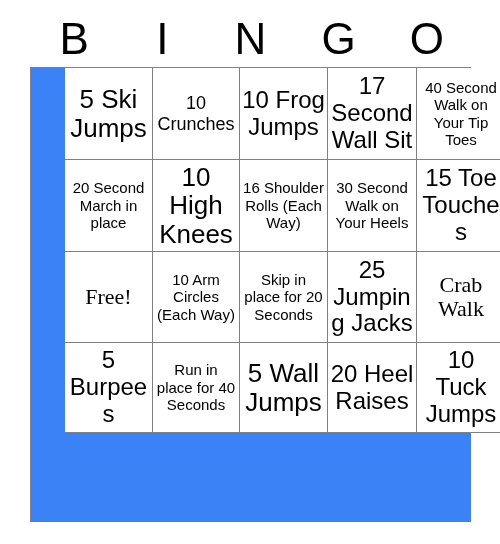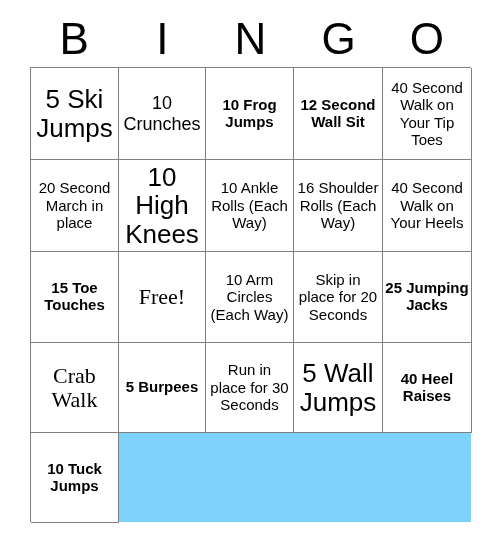--- a/index.html
+++ b/index.html
@@ -50,21 +50,22 @@
     left: 30px;
     top: 67px;
     width: 441px;
     height: 455px;
     display: grid;
     grid-template-columns: 88px 87px 88px 89px 89px;
     grid-template-rows: 92px 92px 91px 90px 90px;
     border-top: 1px solid #808080;
     border-left: 1px solid #808080;
     box-sizing: border-box;
-    background: #7dd3fc;
+    background: #3b82f6;
+    padding-left: 34px;
   }
   .bingo-cell {
     border-right: 1px solid #808080;
     border-bottom: 1px solid #808080;
     box-sizing: border-box;
     display: flex;
     align-items: center;
     justify-content: center;
     text-align: center;
     padding: 1px 2px;
@@ -75,21 +76,21 @@
     display: block;
     width: 100%;
     line-height: 1.12;
     color: #000000;
     word-wrap: break-word;
   }
 
   
   .fs-xxl .cell-text { font-size: 22px; line-height: 1.08; font-family: Liberation Serif, serif; }
   .fs-xl  .cell-text { font-size: 26px; line-height: 1.10; }
-  .fs-lg  .cell-text { font-size: 15px; line-height: 1.12; font-weight: bold; }
+  .fs-lg  .cell-text { font-size: 24px; line-height: 1.12; }
   .fs-md  .cell-text { font-size: 18px; line-height: 1.14; }
   .fs-sm  .cell-text { font-size: 15px; line-height: 1.16; }
 </style>
 </head>
 <body>
 
 <div id="bingo-card">
 
   <div id="bingo-header">
     <div class="header-cell">B</div>
@@ -104,40 +105,37 @@
     <div class="bingo-cell fs-xl">
         <span class="cell-text">5 Ski Jumps</span>
       </div>
     <div class="bingo-cell fs-md">
         <span class="cell-text">10 Crunches</span>
       </div>
     <div class="bingo-cell fs-lg">
         <span class="cell-text">10 Frog Jumps</span>
       </div>
     <div class="bingo-cell fs-lg">
-        <span class="cell-text">12 Second Wall Sit</span>
+        <span class="cell-text">17 Second Wall Sit</span>
       </div>
     <div class="bingo-cell fs-sm">
         <span class="cell-text">40 Second Walk on Your Tip Toes</span>
       </div>
 
     <div class="bingo-cell fs-sm">
         <span class="cell-text">20 Second March in place</span>
       </div>
     <div class="bingo-cell fs-xl">
         <span class="cell-text">10 High Knees</span>
       </div>
     <div class="bingo-cell fs-sm">
-        <span class="cell-text">10 Ankle Rolls (Each Way)</span>
-      </div>
-    <div class="bingo-cell fs-sm">
         <span class="cell-text">16 Shoulder Rolls (Each Way)</span>
       </div>
     <div class="bingo-cell fs-sm">
-        <span class="cell-text">40 Second Walk on Your Heels</span>
+        <span class="cell-text">30 Second Walk on Your Heels</span>
       </div>
 
     <div class="bingo-cell fs-lg">
         <span class="cell-text">15 Toe Touches</span>
       </div>
     <div class="bingo-cell fs-xxl">
         <span class="cell-text">Free!</span>
       </div>
     <div class="bingo-cell fs-sm">
         <span class="cell-text">10 Arm Circles (Each Way)</span>
@@ -150,26 +148,26 @@
         <span class="cell-text">25 Jumping Jacks</span>
       </div>
     <div class="bingo-cell fs-xxl">
         <span class="cell-text">Crab Walk</span>
       </div>
     <div class="bingo-cell fs-lg">
         <span class="cell-text">5 Burpees</span>
       </div>
 
     <div class="bingo-cell fs-sm">
-        <span class="cell-text">Run in place for 30 Seconds</span>
+        <span class="cell-text">Run in place for 40 Seconds</span>
       </div>
     <div class="bingo-cell fs-xl">
         <span class="cell-text">5 Wall Jumps</span>
       </div>
     <div class="bingo-cell fs-lg">
-        <span class="cell-text">40 Heel Raises</span>
+        <span class="cell-text">20 Heel Raises</span>
       </div>
     <div class="bingo-cell fs-lg">
         <span class="cell-text">10 Tuck Jumps</span>
       </div>
 
   </div>
 </div>
 
 </body></html>

